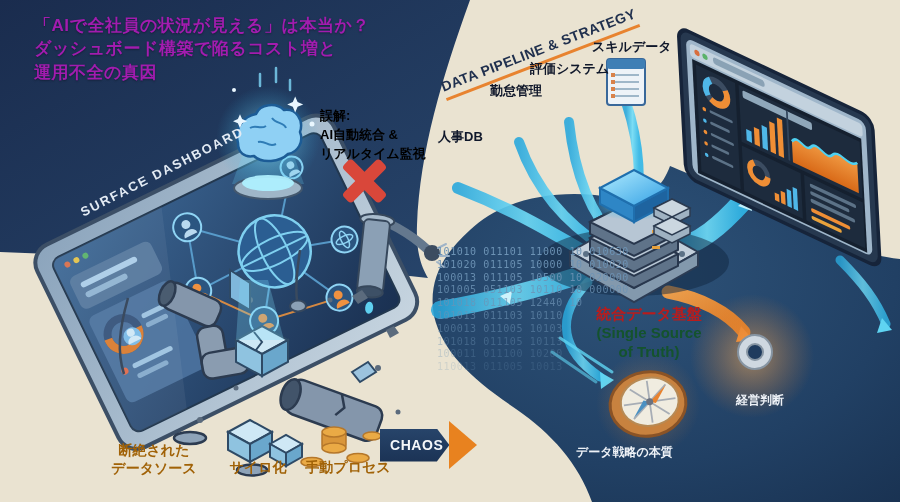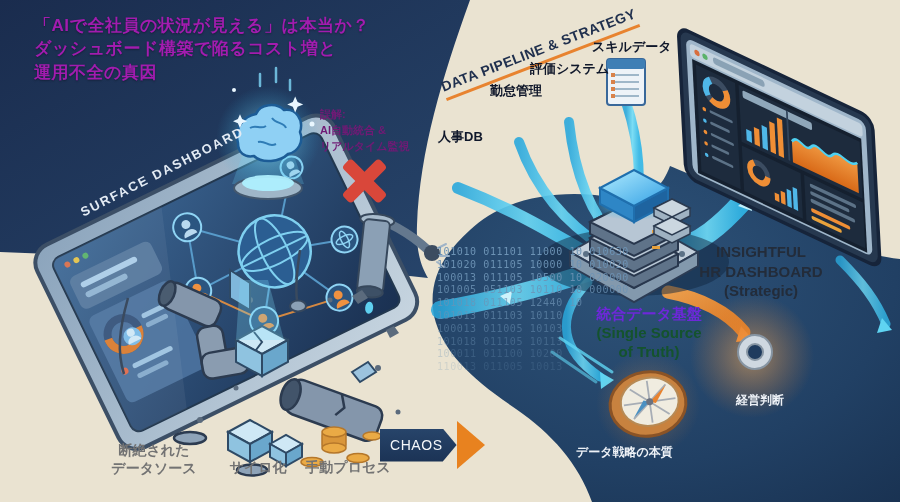--- a/index.html
+++ b/index.html
@@ -10,47 +10,47 @@
   }
   #stage svg{position:absolute;left:0;top:0;}
   .abs{position:absolute;}
   .lbl{position:absolute;font-weight:bold;white-space:nowrap;}
   
   .title{left:34px;top:14px;color:#a21caf;font-size:17px;font-weight:800;
          line-height:1.38;letter-spacing:.5px;text-shadow:0 1px 2px rgba(0,0,0,.35);}
   
   .surface{left:78px;top:206px;transform:rotate(-27deg);transform-origin:left top;
            color:#e3ebf4;font-size:13px;font-weight:800;letter-spacing:.14em;}
-  .miscon{left:320px;top:107px;color:#701a75;font-size:11px;font-weight:700;line-height:1.45;}
+  .miscon{left:320px;top:107px;color:#000000;font-size:13px;font-weight:700;line-height:1.45;}
   .xmark{left:341px;top:157px;width:46px;height:46px;}
   .xmark i{position:absolute;left:17px;top:-2px;width:13px;height:52px;background:#d9473a;border-radius:4px;display:block;}
   .xmark i:first-child{transform:rotate(45deg);}
   .xmark i:last-child{transform:rotate(-45deg);}
-  .dark-lbl{color:#737373;font-size:14px;text-align:center;line-height:1.25;}
+  .dark-lbl{color:#a16207;font-size:14px;text-align:center;line-height:1.25;}
   
   .chaos-wrap{left:380px;top:421px;height:48px;display:flex;align-items:center;}
   .chaos-box{height:33px;background:linear-gradient(#27446a,#1b3355);color:#f4f7fa;
-             font-size:14px;font-weight:400;display:flex;align-items:center;
-             padding:0 14px 0 10px;letter-spacing:.04em;
+             font-size:14px;font-weight:700;display:flex;align-items:center;
+             padding:0 6px 0 10px;letter-spacing:.04em;
              clip-path:polygon(0 0,82% 0,100% 50%,82% 100%,0 100%);}
   .clarity-box{height:33px;background:linear-gradient(#f39a3f,#e87d1f);color:#fff;
              font-size:14px;font-weight:800;display:flex;align-items:center;
              padding:0 6px 0 12px;letter-spacing:.04em;}
   .arrow-head{width:0;height:0;border-top:24px solid transparent;border-bottom:24px solid transparent;
              border-left:28px solid #e8821f;}
   
   .binary{left:437px;top:246px;font-family:"DejaVu Sans Mono","Liberation Mono",monospace;
           font-size:10px;line-height:1.28;color:#6d93b5;letter-spacing:.06em;}
   
   .pipeline-hdr{left:447px;top:78px;transform:rotate(-21deg);transform-origin:left bottom;
           color:#20304e;font-size:14px;font-weight:800;letter-spacing:.03em;
           border-bottom:3px solid #e8832f;padding-bottom:4px;}
   .src-lbl{color:#0f172a;font-size:13px;}
   .platform-lbl{left:576px;top:305px;width:146px;text-align:center;font-weight:700;font-size:15px;line-height:1.25;}
-  .platform-lbl .ja{color:#6d28d9;}
+  .platform-lbl .ja{color:#b91c1c;}
   .platform-lbl .en{color:#14532d;}
   .dash-lbl{left:686px;top:242px;width:150px;text-align:center;color:#232c3a;
           font-size:15px;font-weight:800;line-height:1.3;}
   .white-lbl{color:#eef2f7;font-size:12px;}
 </style>
 </head>
 <body>
 
 <div id="stage">
 
@@ -547,22 +547,17 @@
   <div class="abs lbl src-lbl" style="left:490px;top:82px;">勤怠管理</div>
   <div class="abs lbl src-lbl" style="left:530px;top:60px;">評価システム</div>
   <div class="abs lbl src-lbl" style="left:592px;top:38px;">スキルデータ</div>
 
   <div class="abs platform-lbl">
     <div class="ja">統合データ基盤</div>
     <div class="en">(Single Source</div>
     <div class="en">of Truth)</div>
   </div>
 
-  <div class="abs dash-lbl">
-    <div>INSIGHTFUL</div>
-    <div>HR DASHBOARD</div>
-    <div>(Strategic)</div>
-  </div>
 
   <div class="abs lbl white-lbl" style="left:736px;top:392px;">経営判断</div>
   <div class="abs lbl white-lbl" style="left:576px;top:444px;">データ戦略の本質</div>
 
 </div>
 
 </body></html>

